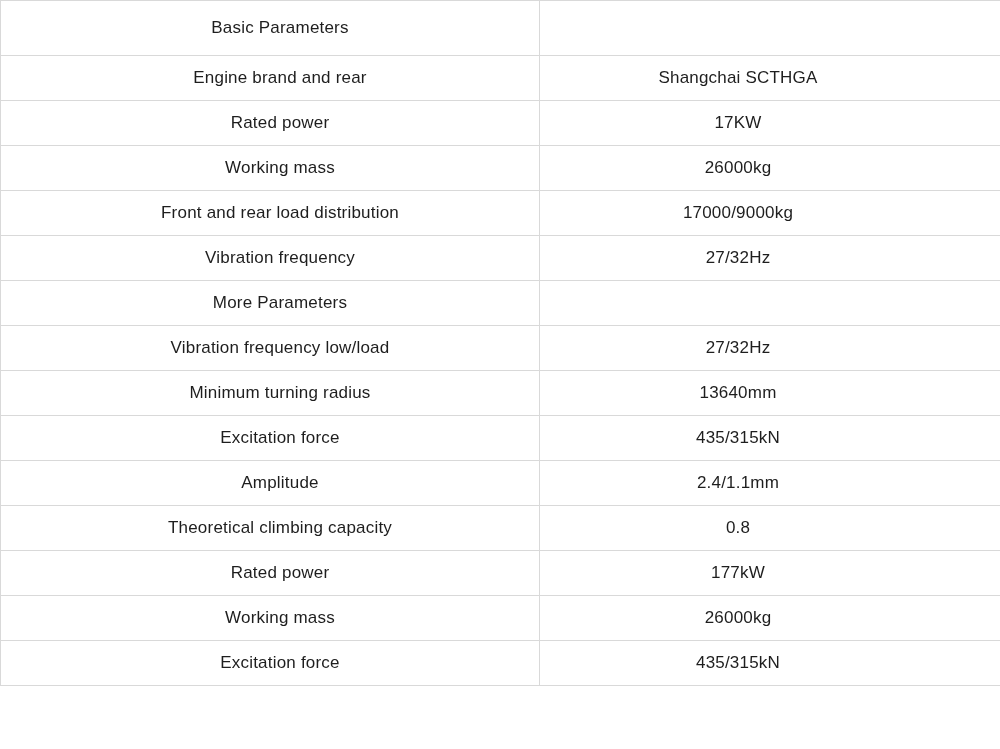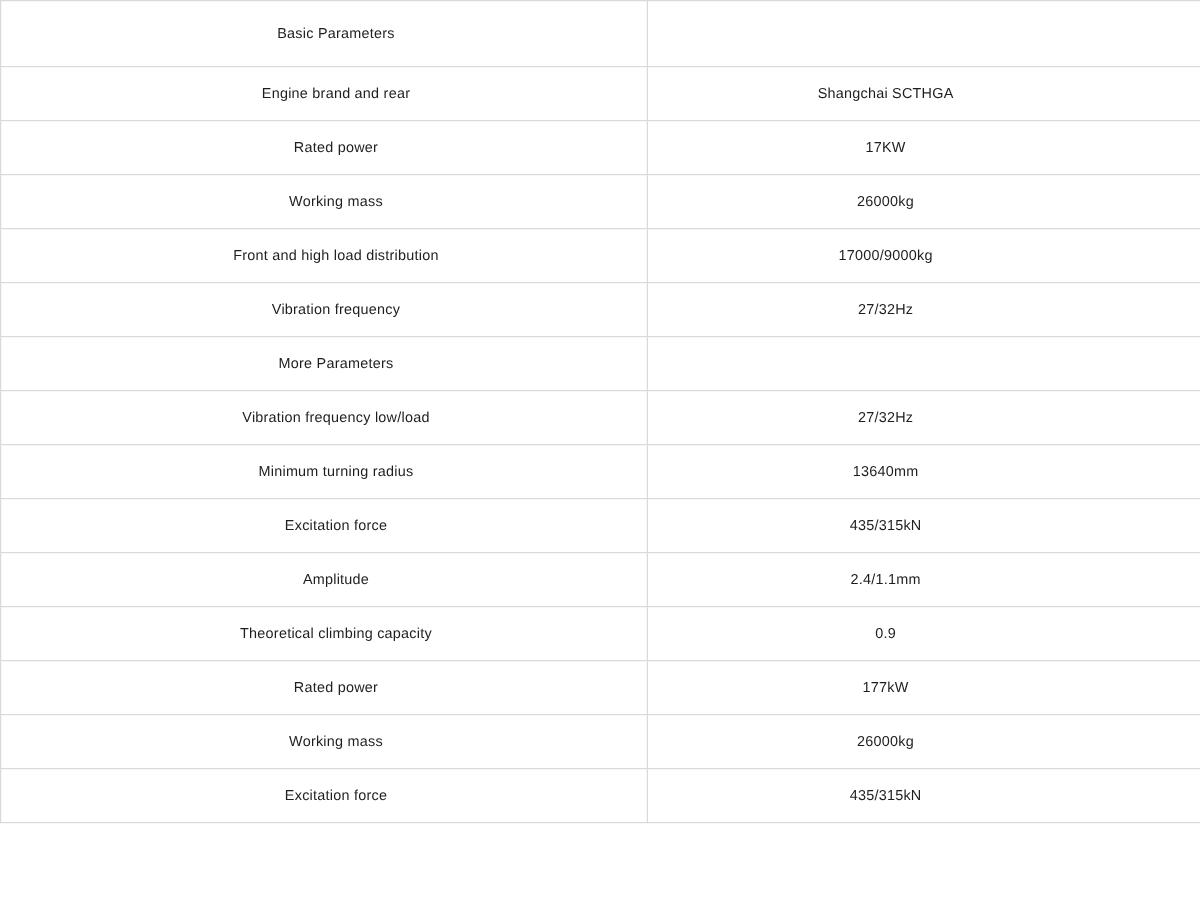--- a/index.html
+++ b/index.html
@@ -20,21 +20,21 @@
     width: 1000px;
   }
   col.col-param { width: 539px; }
   col.col-value { width: 461px; }
   td {
     border: 1px solid #d9d9d9;
     height: 45px;
     padding: 0;
     text-align: center;
     vertical-align: middle;
-    font-size: 12px;
+    font-size: 17px;
     font-weight: 400;
     color: #1e1e1e;
     letter-spacing: 0.2px;
     white-space: nowrap;
     overflow: hidden;
   }
   tr:first-child td { height: 55px; }
   td.param-cell { padding-left: 20px; }
   td.value-cell { padding-right: 64px; }
 </style>
@@ -57,21 +57,21 @@
       </tr>
       <tr>
         <td class="param-cell">Rated power</td>
         <td class="value-cell">17KW</td>
       </tr>
       <tr>
         <td class="param-cell">Working mass</td>
         <td class="value-cell">26000kg</td>
       </tr>
       <tr>
-        <td class="param-cell">Front and high load distribution</td>
+        <td class="param-cell">Front and rear load distribution</td>
         <td class="value-cell">17000/9000kg</td>
       </tr>
       <tr>
         <td class="param-cell">Vibration frequency</td>
         <td class="value-cell">27/32Hz</td>
       </tr>
       <tr>
         <td class="param-cell">More Parameters</td>
         <td class="value-cell"></td>
       </tr>
@@ -86,21 +86,21 @@
       <tr>
         <td class="param-cell">Excitation force</td>
         <td class="value-cell">435/315kN</td>
       </tr>
       <tr>
         <td class="param-cell">Amplitude</td>
         <td class="value-cell">2.4/1.1mm</td>
       </tr>
       <tr>
         <td class="param-cell">Theoretical climbing capacity</td>
-        <td class="value-cell">0.9</td>
+        <td class="value-cell">0.8</td>
       </tr>
       <tr>
         <td class="param-cell">Rated power</td>
         <td class="value-cell">177kW</td>
       </tr>
       <tr>
         <td class="param-cell">Working mass</td>
         <td class="value-cell">26000kg</td>
       </tr>
       <tr>

